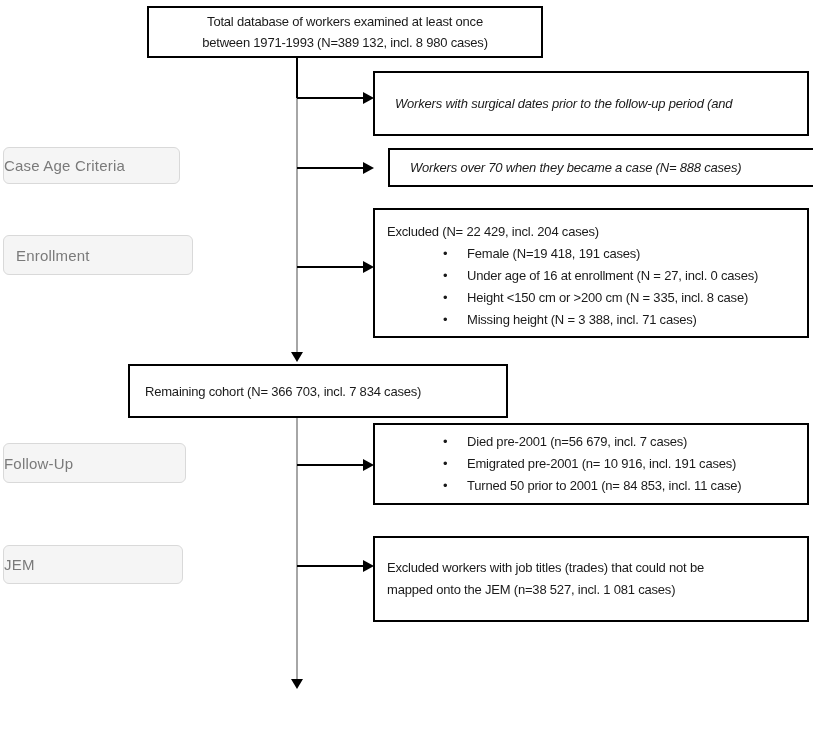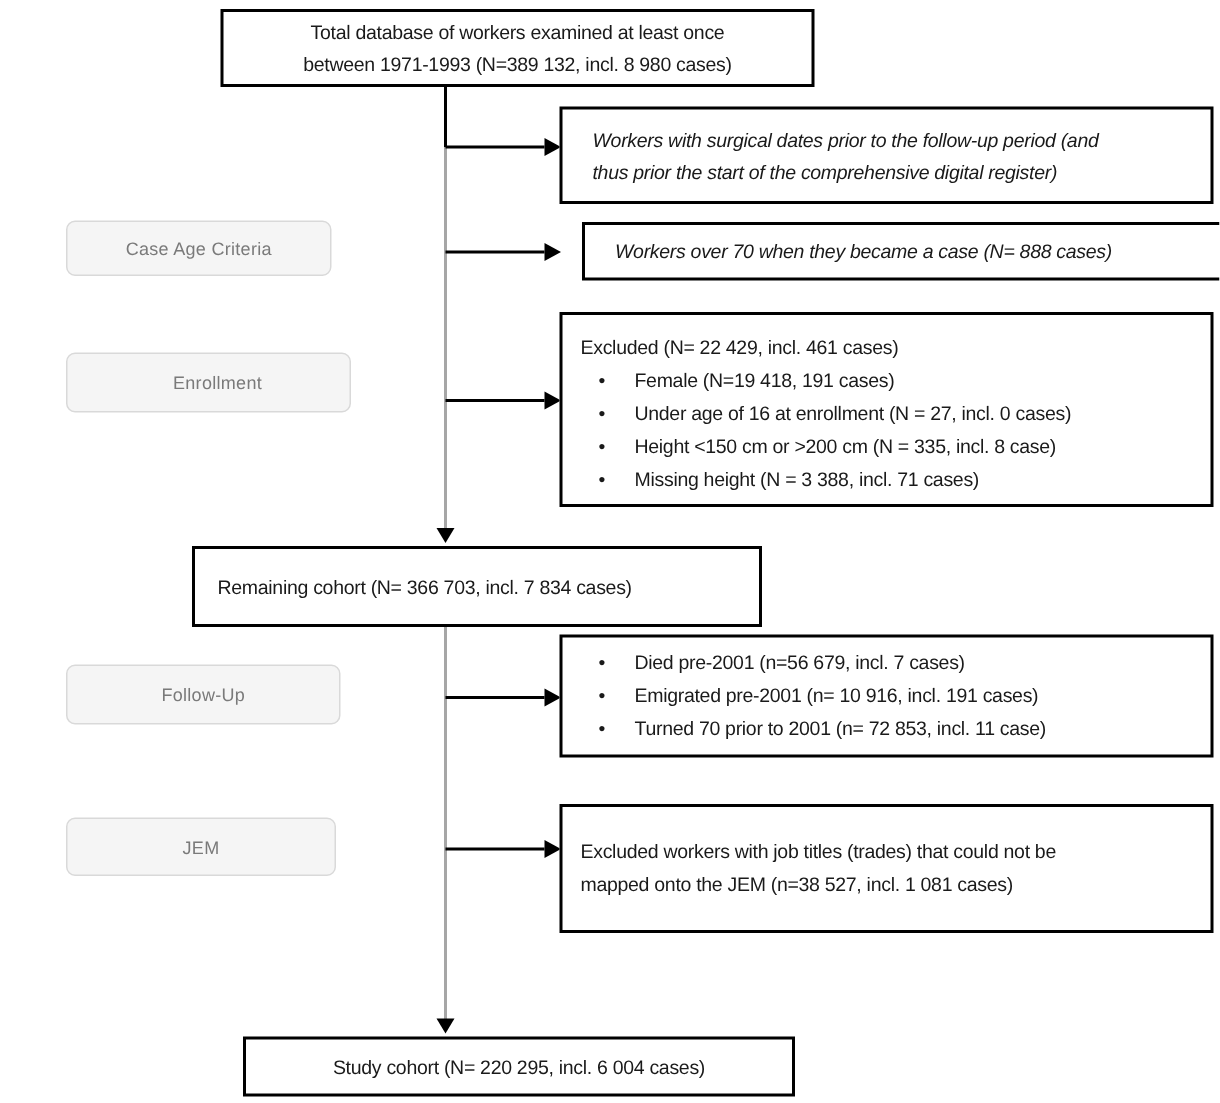--- a/index.html
+++ b/index.html
@@ -32,42 +32,42 @@
     justify-content: center;
   }
   .hcenter { text-align: center; }
   .line { white-space: nowrap; }
   .pad-l { padding-left: 20px; font-style: italic; }
   .bullets { line-height: 22px; }
   .bullet {
     position: relative;
     padding-left: 48px;
     white-space: nowrap;
+    margin-left: 44px;
   }
   .bullet::before {
     content: "\2022";
     position: absolute;
     left: 24px;
     top: 0;
     color: var(--text, #1a1a1a);
   }
   
   .stage-label {
     position: absolute;
     box-sizing: border-box;
     background: var(--label_bg, #f5f5f5);
     border: 1px solid var(--label_border, #d9d9d9);
     border-radius: 6px;
     color: var(--label_text, #7a7a7a);
     display: flex;
     align-items: center;
-    justify-content: center;
-    font-size: 12px;
+    justify-content: flex-start;
+    font-size: 15px;
     letter-spacing: 0.2px;
-    margin-left: 41px;
   }
   
   .vline { position: absolute; width: 2px; }
   .vline.gray  { background: var(--connector_gray, #a6a6a6); }
   .vline.black { background: var(--connector_black, #000000); }
   .hline {
     position: absolute;
     height: 2px;
     background: var(--connector_black, #000000);
   }
@@ -113,53 +113,49 @@
   <div class="hline" style="left:297px; top:565px; width:66px;"></div>
   <div class="arrow-right" style="left:363px; top:560px;"></div>
 
   <div class="fbox vcenter hcenter" style="left:147px; top:6px; width:396px; height:52px;">
     <div class="line">Total database of workers examined at least once</div>
     <div class="line">between 1971-1993 (N=389 132, incl. 8 980 cases)</div>
   </div>
 
   <div class="fbox vcenter pad-l" style="left:373px; top:71px; width:436px; height:65px;">
     <div class="line">Workers with surgical dates prior to the follow-up period (and</div>
-    <div class="line">thus prior the start of the comprehensive digital register)</div>
   </div>
 
   <div class="fbox vcenter pad-l" style="left:373px; top:148px; width:436px; height:39px;margin-left:15px;">
     <div class="line">Workers over 70 when they became a case (N= 888 cases)</div>
   </div>
 
   <div class="fbox bullets" style="left:373px; top:208px; width:436px; height:130px; padding-top:11px;">
-    <div class="line" style="padding-left:12px;">Excluded (N= 22 429, incl. 461 cases)</div>
+    <div class="line" style="padding-left:12px;">Excluded (N= 22 429, incl. 204 cases)</div>
     <div class="bullet">Female (N=19 418, 191 cases)</div>
     <div class="bullet">Under age of 16 at enrollment (N = 27, incl. 0 cases)</div>
     <div class="bullet">Height &lt;150 cm or &gt;200 cm (N = 335, incl. 8 case)</div>
     <div class="bullet">Missing height (N = 3 388, incl. 71 cases)</div>
   </div>
 
   <div class="fbox vcenter" style="left:128px; top:364px; width:380px; height:54px; padding-left:15px;">
     <div class="line">Remaining cohort (N= 366 703, incl. 7 834 cases)</div>
   </div>
 
   <div class="fbox vcenter bullets" style="left:373px; top:423px; width:436px; height:82px;">
     <div class="bullet">Died pre-2001 (n=56 679, incl. 7 cases)</div>
     <div class="bullet">Emigrated pre-2001 (n= 10 916, incl. 191 cases)</div>
-    <div class="bullet">Turned 70 prior to 2001 (n= 72 853, incl. 11 case)</div>
+    <div class="bullet">Turned 50 prior to 2001 (n= 84 853, incl. 11 case)</div>
   </div>
 
   <div class="fbox vcenter" style="left:373px; top:536px; width:436px; height:86px; padding-left:12px; line-height:22px;">
     <div class="line">Excluded workers with job titles (trades) that could not be</div>
     <div class="line">mapped onto the JEM (n=38 527, incl. 1 081 cases)</div>
   </div>
 
-  <div class="fbox vcenter hcenter" style="left:162px; top:691px; width:368px; height:40px;">
-    <div class="line">Study cohort (N= 220 295, incl. 6 004 cases)</div>
-  </div>
 
   <div class="stage-label" style="left:3px; top:147px; width:177px; height:37px;">
     <span>Case Age Criteria</span>
   </div>
 
   <div class="stage-label" style="left:3px; top:235px; width:190px; height:40px;padding-left:12px;">
     <span>Enrollment</span>
   </div>
 
   <div class="stage-label" style="left:3px; top:443px; width:183px; height:40px;">

